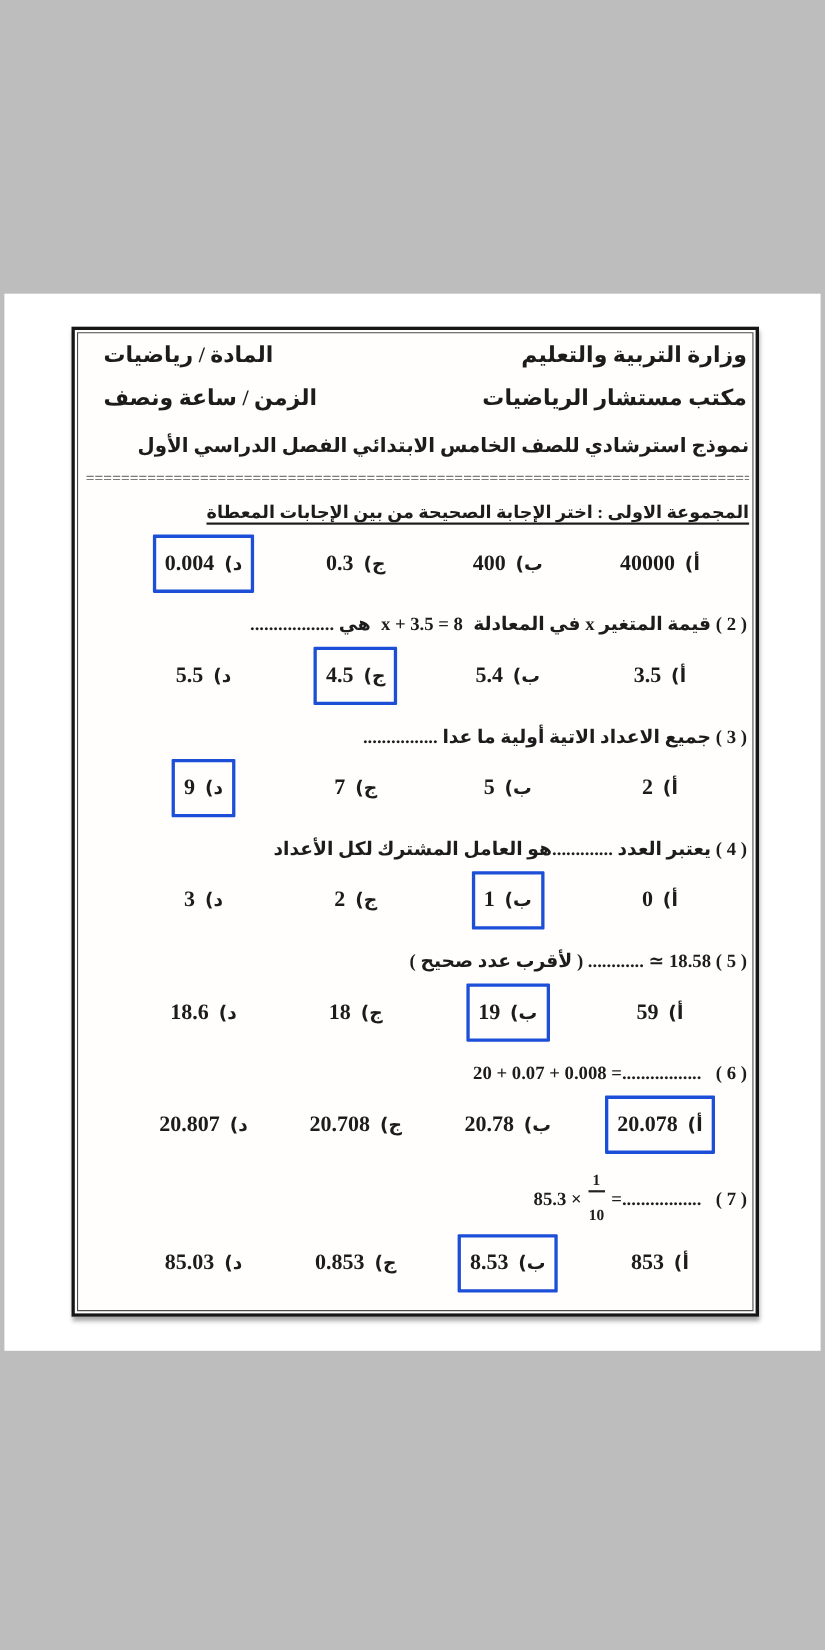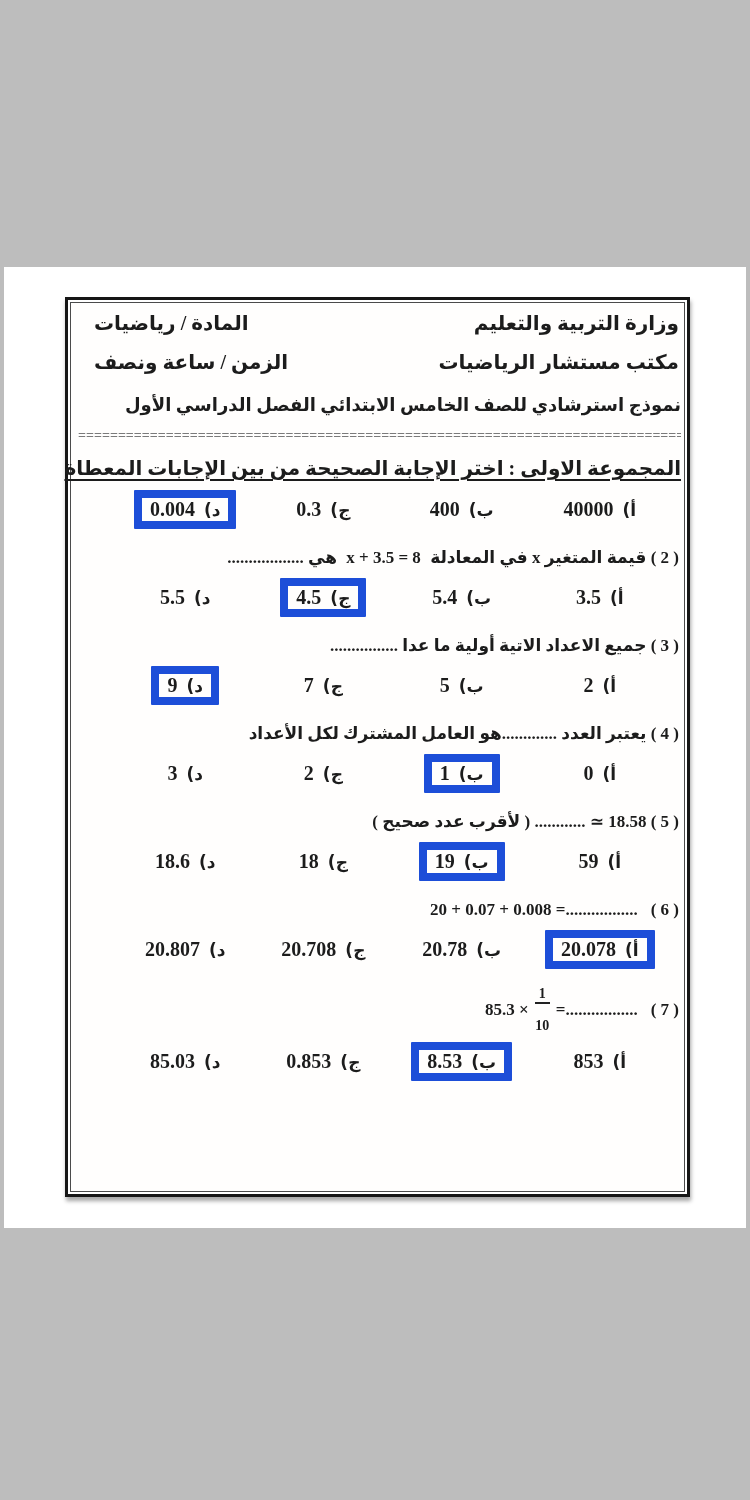--- a/index.html
+++ b/index.html
@@ -32,21 +32,21 @@
   .hdr-left  { text-align:left; }
   .title-c { text-align:right; font-size:18px; height:26px; line-height:26px; }
   .title1 { margin-top:4px; }
   .title2 { margin-top:11px; }
   .sep {
     margin-top:10px; height:15px; line-height:15px;
     overflow:hidden; white-space:nowrap; direction:ltr;
     font-size:14px; color:#7a7a7a; text-align:center;
   }
   .sec-title {
-    margin:13px 0 10px; text-align:right; font-size:20px;
+    margin:13px 0 10px; text-align:right; font-size:16px;
     text-decoration:underline; text-underline-offset:4px; text-decoration-thickness:1.5px;
     padding-left:6px; white-space:nowrap;
   }
   .question { margin-bottom:17px; }
   .stem {
     direction:rtl; text-align:right; font-size:17px;
     padding-right:2px; margin-bottom:8px; min-height:24px; line-height:24px;
   }
   .stem > span { margin-left:5px; }
   .ltr { direction:ltr; unicode-bidi:isolate; }
@@ -59,21 +59,21 @@
     display:grid; grid-template-columns:repeat(4,1fr);
     direction:rtl; justify-items:center; align-items:center;
     padding:0 12px 0 38px; min-height:34px;
   }
   .opt {
     display:inline-flex; direction:ltr; unicode-bidi:isolate;
     align-items:baseline; gap:9px; padding:3px 11px; white-space:nowrap;
   }
   .opt .val { font-size:20px; }
   .opt .letter { font-size:17px; font-family:"DejaVu Sans",sans-serif; }
-  .opt.boxed { border:8px solid #1d4ed8; padding:0 8px; border-radius:1px; }
+  .opt.boxed { border:3px solid #1d4ed8; padding:12px 8px; border-radius:1px; }
 </style>
 </head>
 <body>
 
 <div class="page">
   <div class="frame">
 
     <div class="hdr">
       <div class="hdr-col hdr-right">
         <div>وزارة التربية والتعليم</div>

